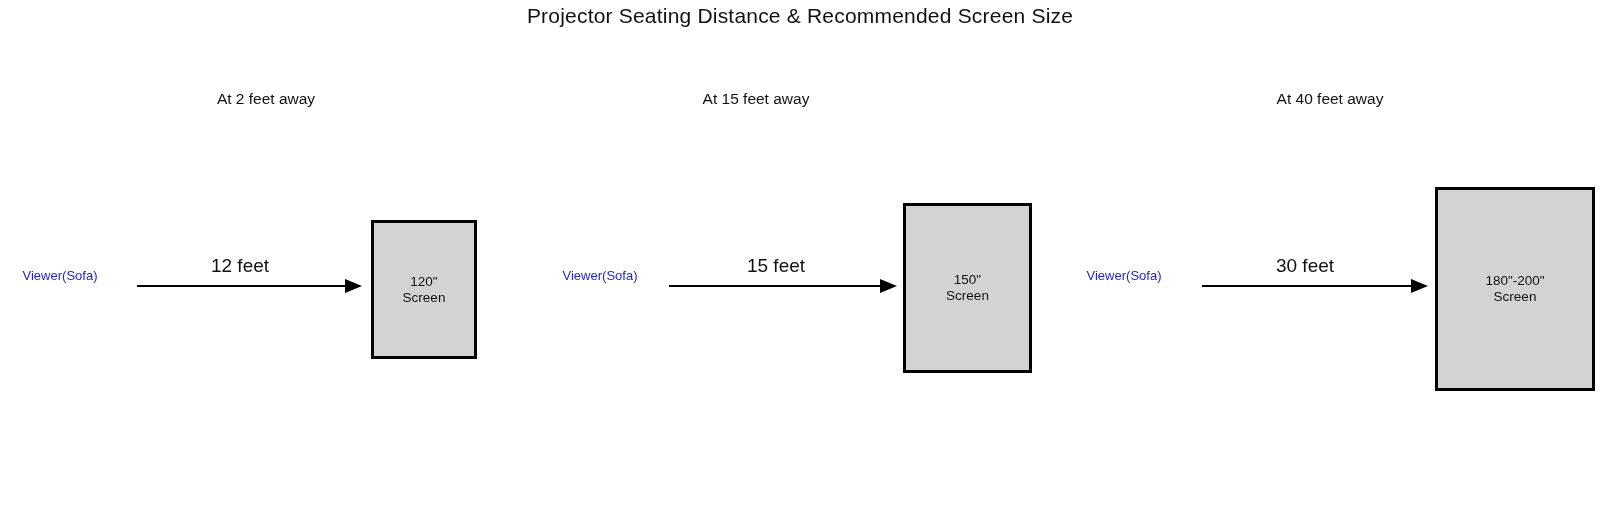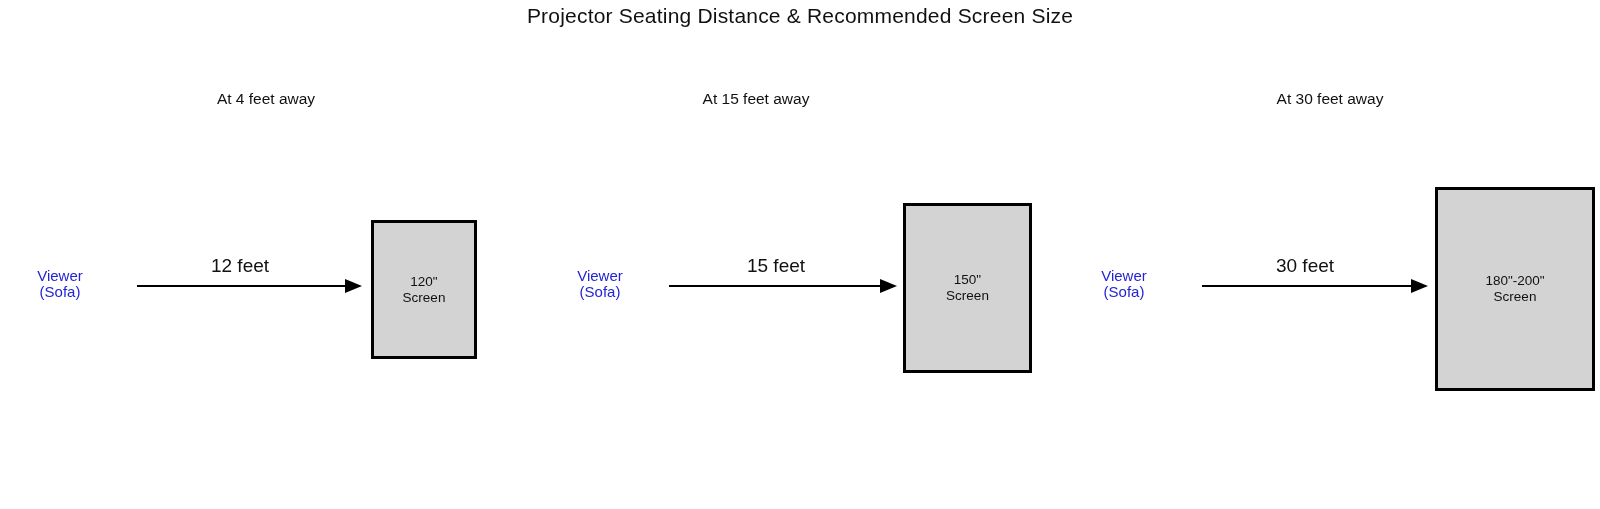--- a/index.html
+++ b/index.html
@@ -30,23 +30,23 @@
     top: 90px;
     transform: translateX(-50%);
     font-size: 15.5px;
     white-space: nowrap;
   }
   .viewer {
     position: absolute;
     top: 268px;
     transform: translateX(-50%);
     display: flex;
-    flex-direction: column;
+    flex-direction: row;
     text-align: center;
-    font-size: 15px;
+    font-size: 13px;
     line-height: 16px;
     color: var(--viewer, #2424d2);
     white-space: nowrap;
   }
   .distance-label {
     position: absolute;
     top: 255px;
     transform: translateX(-50%);
     font-size: 19px;
     white-space: nowrap;
@@ -89,21 +89,21 @@
     font-size: 15.5px;
   }
 </style>
 </head>
 <body>
 
 <div class="canvas">
 
   <div class="title">Projector Seating Distance &amp; Recommended Screen Size</div>
 
-  <div class="section-header" style="left:266px">At 4 feet away</div>
+  <div class="section-header" style="left:266px">At 2 feet away</div>
   <div class="viewer" style="left:60px">
     <span>Viewer</span>
     <span>(Sofa)</span>
   </div>
   <div class="distance-label" style="left:240px">12 feet</div>
   <div class="arrow-line" style="left:137px;width:208px"></div>
   <div class="arrow-head" style="left:345px"></div>
   <div class="screen-box" style="left:371px;top:220px;width:106px;height:139px">
     <span>120"</span>
     <span>Screen</span>
@@ -115,21 +115,21 @@
     <span>(Sofa)</span>
   </div>
   <div class="distance-label" style="left:776px">15 feet</div>
   <div class="arrow-line" style="left:669px;width:211px"></div>
   <div class="arrow-head" style="left:880px"></div>
   <div class="screen-box" style="left:903px;top:203px;width:129px;height:170px">
     <span>150"</span>
     <span>Screen</span>
   </div>
 
-  <div class="section-header" style="left:1330px">At 30 feet away</div>
+  <div class="section-header" style="left:1330px">At 40 feet away</div>
   <div class="viewer" style="left:1124px">
     <span>Viewer</span>
     <span>(Sofa)</span>
   </div>
   <div class="distance-label" style="left:1305px">30 feet</div>
   <div class="arrow-line" style="left:1202px;width:209px"></div>
   <div class="arrow-head" style="left:1411px"></div>
   <div class="screen-box" style="left:1435px;top:187px;width:160px;height:204px">
     <span>180"-200"</span>
     <span>Screen</span>

